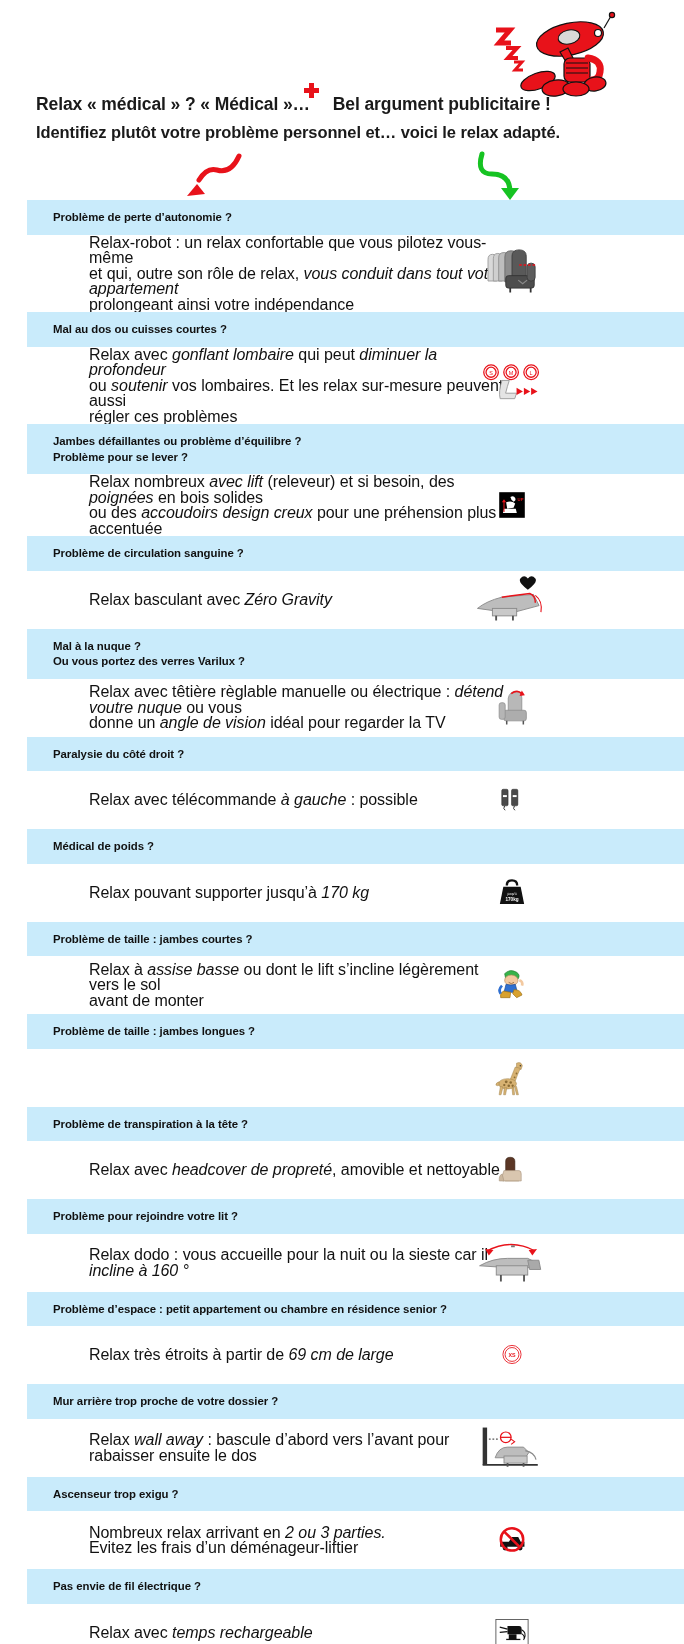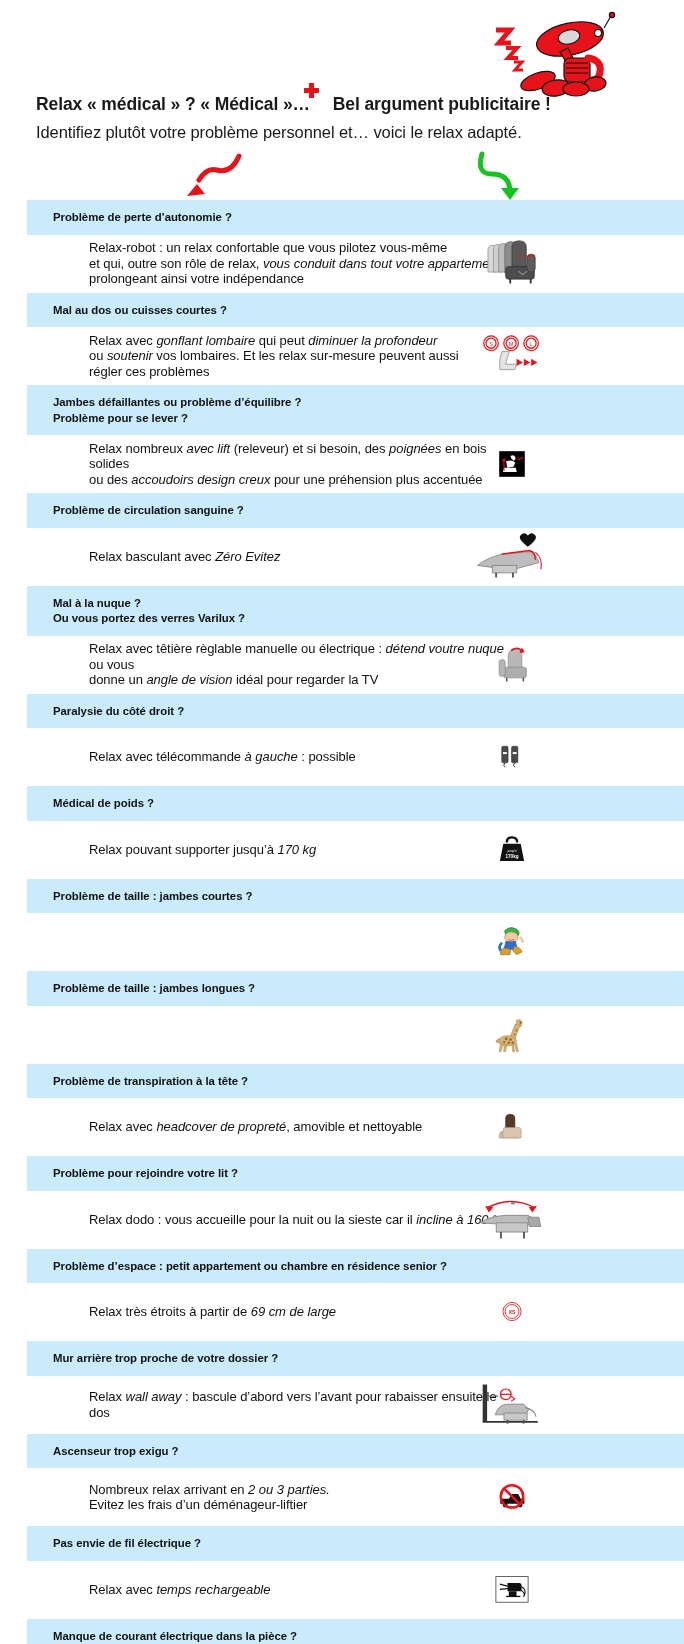--- a/index.html
+++ b/index.html
@@ -15,21 +15,21 @@
 
   
   .header{position:absolute;left:0;top:0;width:684px;height:200px;}
   .robot{position:absolute;left:462px;top:6px;width:150px;height:92px;}
   .title-block{position:absolute;left:22px;top:92px;width:640px;}
   .title-line1{
     font-size:17.5px;font-weight:bold;letter-spacing:-0.1px;
     white-space:nowrap;line-height:24px;position:relative;
   }
   .title-line2{
-    font-size:16.5px;font-weight:normal;letter-spacing:-0.1px;
+    font-size:16.5px;font-weight:bold;letter-spacing:-0.1px;
     white-space:nowrap;line-height:24px;margin-top:4px;
   }
   .red-cross{
     position:absolute;left:268px;top:-9px;width:15px;height:15px;
   }
   .red-cross:before,.red-cross:after{
     content:"";position:absolute;background:#e8121a;
   }
   .red-cross:before{left:5px;top:0;width:5px;height:15px;}
   .red-cross:after{left:0;top:5px;width:15px;height:5px;}
@@ -54,21 +54,21 @@
     position:relative;
     margin:0 12px 0 13px;
     background:#ffffff;
     box-sizing:border-box;
     display:flex;align-items:center;
     min-height:58px;
   }
   .a-text{
     flex:0 0 auto;
     padding-left:62px;
-    font-size:13px;line-height:15.5px;color:#111;
+    font-size:16px;line-height:15.5px;color:#111;
     letter-spacing:-0.05px;
     max-width:420px;
   }
   .a-text i{font-style:italic;}
   .a-icon{
     position:absolute;
     left:440px;
     top:50%;
     transform:translateY(-50%);
     width:90px;height:52px;
@@ -212,21 +212,21 @@
     <text x="61" y="20" font-size="8" fill="#e8121a" font-weight="bold" text-anchor="middle" font-family="Liberation Sans, sans-serif">UP</text>
   </svg>
           </div>
         </div>
       </div>
       <div class="qa">
         <div class="q-band">
           <div class="q-text">Problème de circulation sanguine ?</div>
         </div>
         <div class="a-band">
-          <div class="a-text">Relax basculant avec <i>Zéro Evitez</i></div>
+          <div class="a-text">Relax basculant avec <i>Zéro Gravity</i></div>
           <div class="a-icon">
             <svg id="ic-zero-gravity-chair-heart-icon" viewBox="0 0 90 54" width="84" height="52">
     <path d="M62 4 q4 -5 8 0 q3 4 -8 12 q-11 -8 -8 -12 q4 -5 8 0 z" fill="#111"></path>
     <g>
       <path d="M8 36 q10 -8 26 -12 l34 -3 l6 12 l-30 8 z" fill="#bdbdbd" stroke="#8a8a8a"></path>
       <path d="M34 24 l30 -4 q6 2 6 10" fill="none" stroke="#e8121a" stroke-width="1.6"></path>
       <path d="M70 22 q8 6 6 18" fill="none" stroke="#e8121a" stroke-width="1.2"></path>
       <rect x="24" y="36" width="26" height="8" fill="#c9c9c9" stroke="#8a8a8a"></rect>
       <path d="M28 44 v5 M46 44 v5" stroke="#555" stroke-width="2"></path>
     </g>
@@ -287,20 +287,21 @@
     <text x="45" y="40" font-size="8" fill="#fff" text-anchor="middle" font-weight="bold" font-family="Liberation Sans, sans-serif">170kg</text>
   </svg>
           </div>
         </div>
       </div>
       <div class="qa">
         <div class="q-band">
           <div class="q-text">Problème de taille : jambes courtes ?</div>
         </div>
         <div class="a-band">
+          <div class="a-text">Relax à <i>assise basse</i> ou dont le lift s’incline légèrement vers le sol<br>avant de monter</div>
           <div class="a-icon">
             <svg id="ic-short-legs-dwarf-icon" viewBox="0 0 90 54" width="60" height="52">
     <g>
       <path d="M34 10 q8 -8 18 -2 q6 4 2 10 l-18 2 z" fill="#36b34a" stroke="#1c7a2d"></path>
       <ellipse cx="44" cy="20" rx="10" ry="8" fill="#f3c9a0" stroke="#b98c5e"></ellipse>
       <path d="M40 23 q4 4 8 0" fill="none" stroke="#8d5f33" stroke-width="1.2"></path>
       <path d="M36 26 q8 2 14 0 l3 12 h-20 z" fill="#2f6fd0" stroke="#1c4a92"></path>
       <path d="M32 36 q-6 4 -4 10 h14 l1 -8 z" fill="#d8a12e" stroke="#9b7016"></path>
       <path d="M48 34 q10 0 12 8 l-8 4 l-6 -6 z" fill="#d8a12e" stroke="#9b7016"></path>
       <path d="M30 28 q-6 6 -2 12" fill="none" stroke="#2f6fd0" stroke-width="4"></path>

